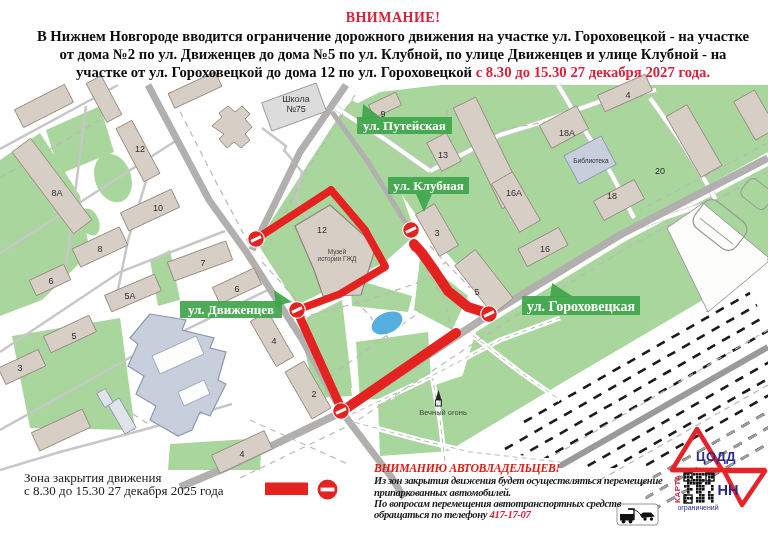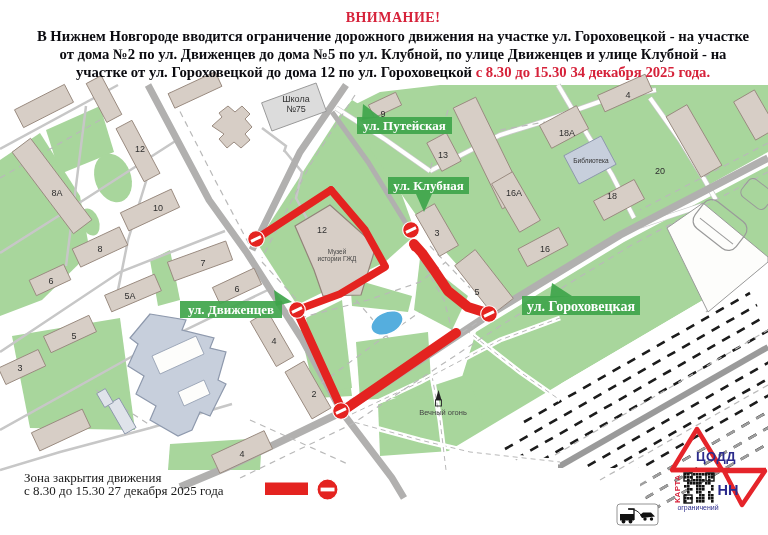--- a/index.html
+++ b/index.html
@@ -483,18 +483,25 @@
 <text x="680" y="503" font-family="Liberation Sans" font-weight="bold" font-size="8" fill="#d6223a" transform="rotate(-90 680 503)" letter-spacing="0.5">КАРТА</text>
 
 <text x="698" y="510" font-family="Liberation Sans" font-size="7" fill="#2b2b8c" text-anchor="middle">ограничений</text>
 </svg>
 
 <div class="hdr">
       <div class="t">ВНИМАНИЕ!</div>
 
 <div>В Нижнем Новгороде вводится ограничение дорожного движения на участке ул. Гороховецкой - на участке<br>
 от дома №2 по ул. Движенцев до дома №5 по ул. Клубной, по улице Движенцев и улице Клубной - на<br>
-участке от ул. Гороховецкой до дома 12 по ул. Гороховецкой <span class="red">с 8.30 до 15.30 34 декабря 2025 года.</span></div>
+участке от ул. Гороховецкой до дома 12 по ул. Гороховецкой <span class="red">с 8.30 до 15.30 27 декабря 2027 года.</span></div>
     </div>
 
 <div class="legend">Зона закрытия движения<br>с 8.30 до 15.30 27 декабря 2025 года</div>
 
+<div class="note">
+      <div class="ttl">ВНИМАНИЮ АВТОВЛАДЕЛЬЦЕВ!</div>
+<div>Из зон закрытия движения будет осуществляться перемещение<br>
+припаркованных автомобилей.<br>
+По вопросам перемещения автотранспортных средств<br>
+обращаться по телефону <span class="red">417-17-07</span></div>
+    </div>
 </div>
 
 </body></html>

